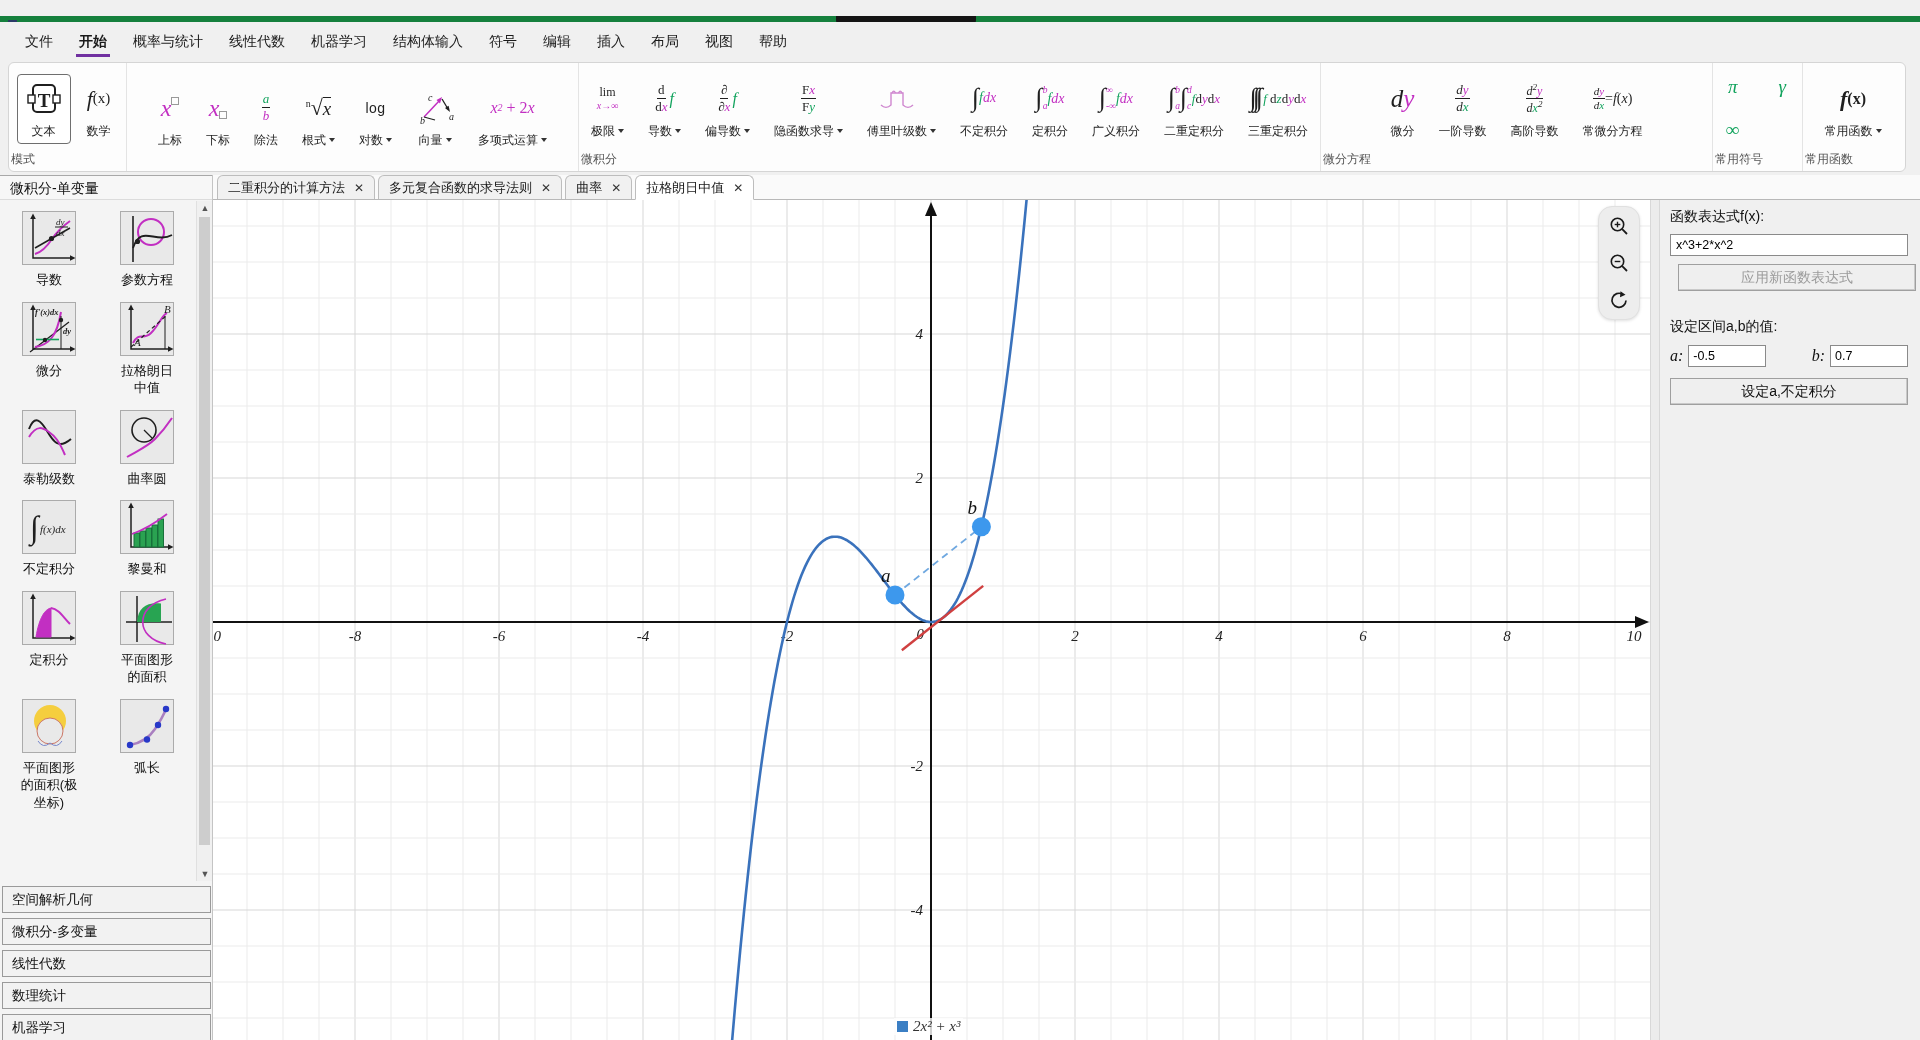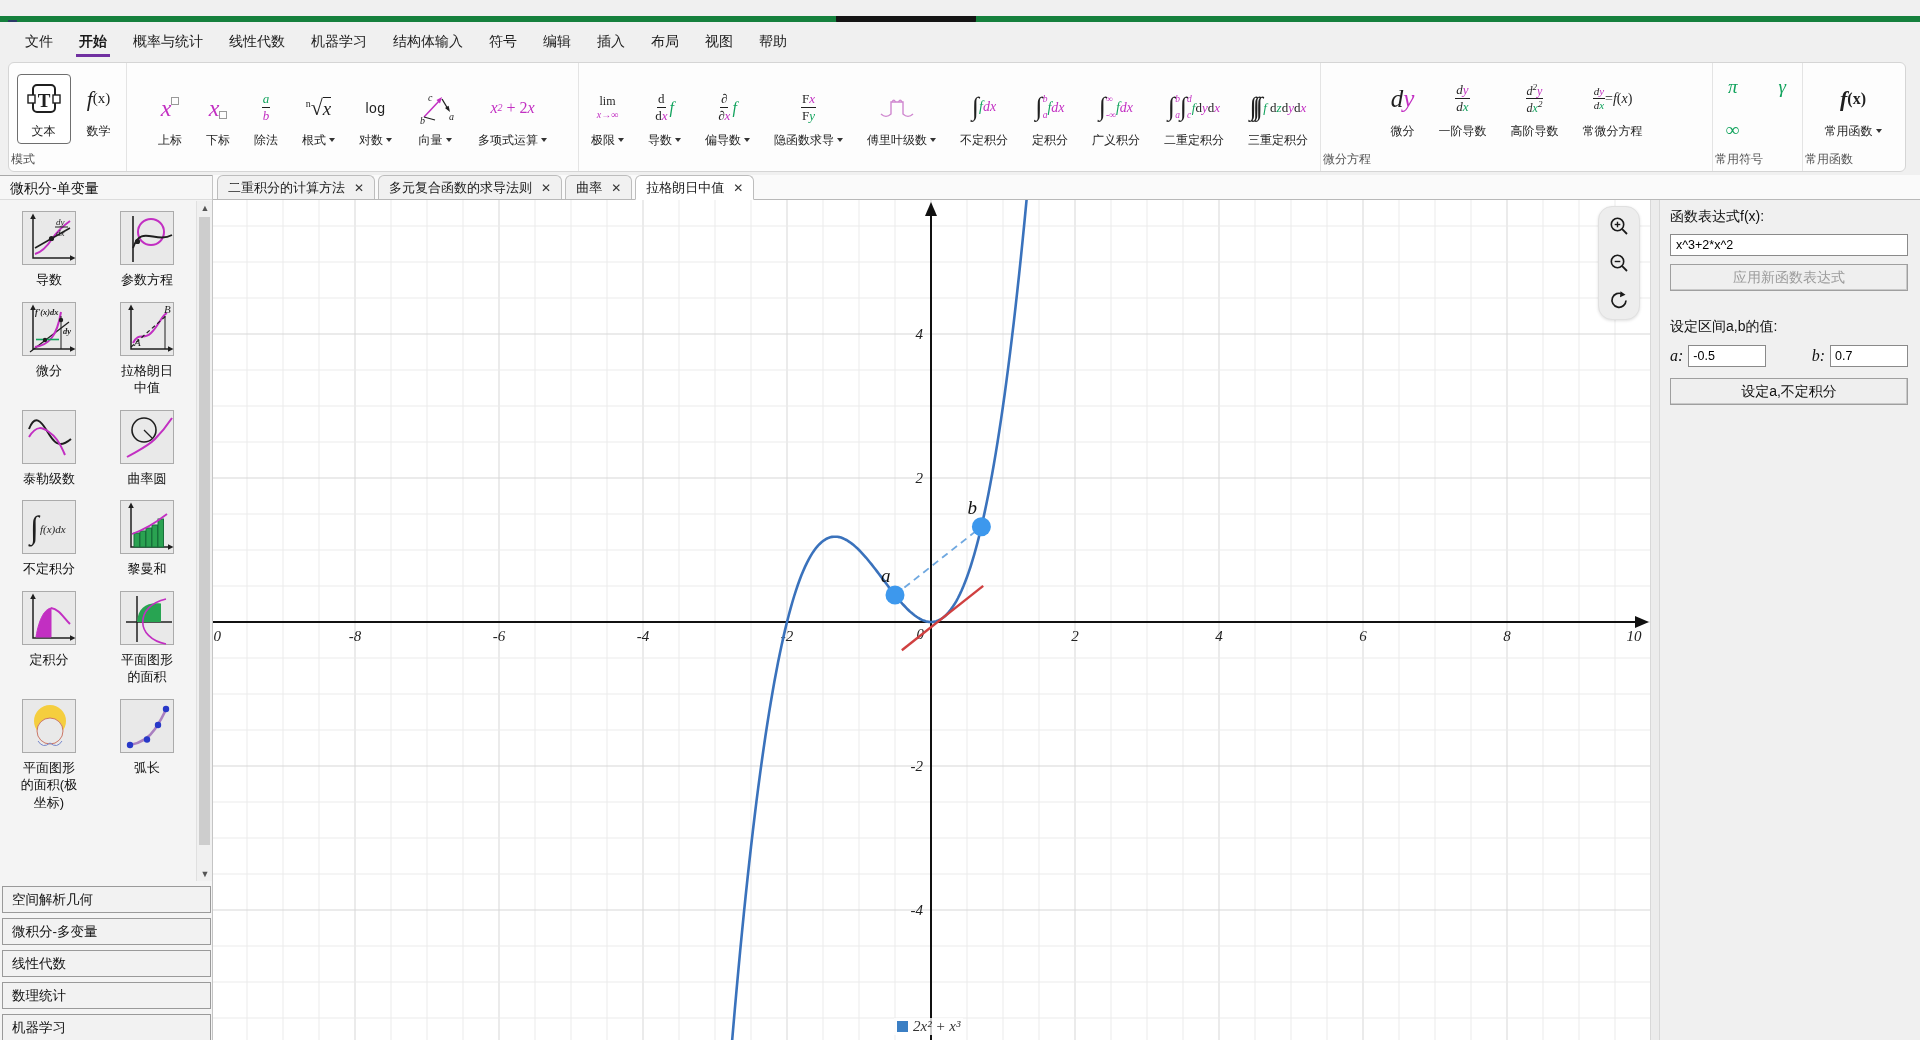--- a/index.html
+++ b/index.html
@@ -87,21 +87,21 @@
 
   .canvas-scrollbar { position:absolute; left:1650px; top:200px; width:10px; height:840px; background:#ececec; border-left:1px solid #d8d8d8; border-right:1px solid #d8d8d8; }
 
   
   .rightpanel { position:absolute; left:1660px; top:200px; width:260px; height:840px; background:#f0f0f0; padding:8px 12px 0 10px; }
   .rp-label { font-size:14px; color:#111; }
   .rp-mathbox { margin-top:8px; height:96px; background:#ffffff; display:flex; align-items:center; justify-content:center; }
   .mathdisp { font-family:"Liberation Serif", serif; font-style:italic; font-size:21px; color:#2a2a2a; }
   .rp-input { margin-top:8px; width:100%; height:22px; border:1px solid #8a8a8a; background:#fff; font-size:12.5px; padding:0 5px; font-family:"Liberation Sans", sans-serif; }
   .rp-btn { margin-top:8px; width:100%; height:27px; background:#efefef; border:1px solid #9f9f9f; box-shadow:inset -1px -1px 0 #c9c9c9; font-size:14px; font-family:"Liberation Sans", sans-serif; }
-  .rp-btn.disabled { color:#9b9b9b; }
+  .rp-btn.disabled { color:#9b9b9b;margin-left:8px; }
   .rp-btn.enabled { color:#111; }
   .rp-interval-label { margin-top:27px; font-size:14px; color:#111; }
   .rp-ab-row { margin-top:9px; display:flex; align-items:center; }
   .ab-name { font:italic 16px "Liberation Serif", serif; color:#111; margin-right:5px; }
   .ab-input { width:78px; height:22px; border:1px solid #8a8a8a; background:#fff; font-size:12.5px; padding:0 4px; font-family:"Liberation Sans", sans-serif; }
   .ab-spacer { flex:1; }
 </style>
 </head>
 <body>
 
@@ -364,20 +364,21 @@
             <div class="rb-btn">
               <div class="rb-icon">
                 <span class="mi">
                   <span class="int" style="letter-spacing:-4px;margin-right:4px">∫∫∫</span>
                   <span style="font-size:13px"><i style="color:#12a35d">f</i>&nbsp;<span class="rm">d</span><i style="color:#12a35d">z</i><span class="rm">d</span><i style="color:#c22fc2">y</i><span class="rm">d</span><i style="color:#c22fc2">x</i></span>
                 </span>
               </div>
               <div class="rb-label">三重定积分</div>
             </div>
           </div>
+          <div class="rb-glabel">微积分</div>
         </div>
         <div class="rb-group" style="width: 392px;">
           <div class="rb-row">
             <div class="rb-btn">
               <div class="rb-icon">
                 <span class="mi" style="font-size:25px">
                   <i style="color:#1f1f1f">d</i>
                   <i style="color:#c22fc2">y</i>
                 </span>
               </div>

